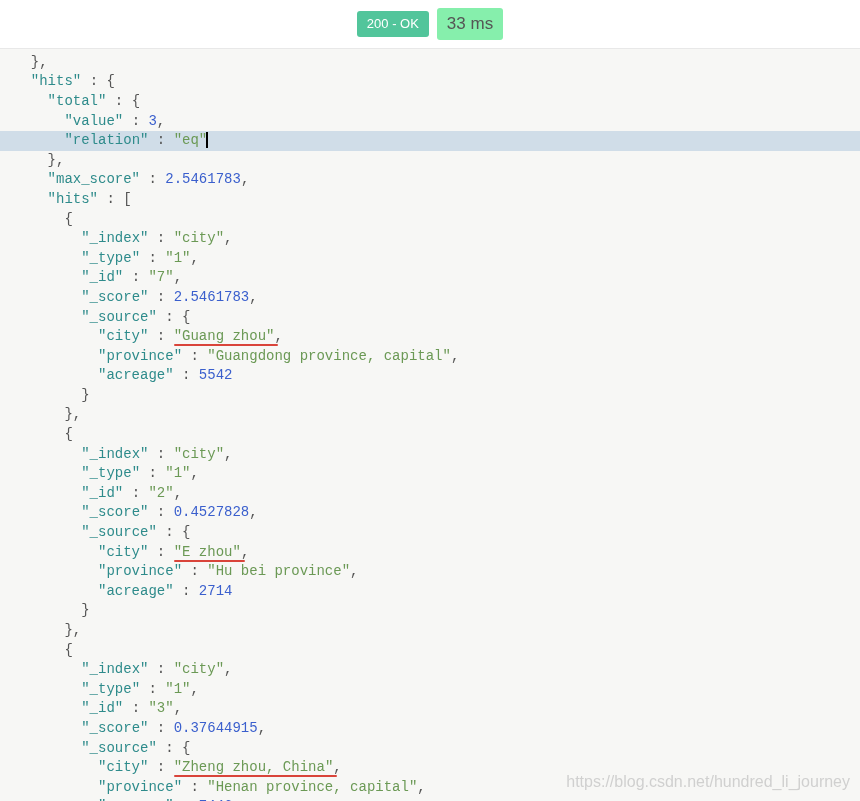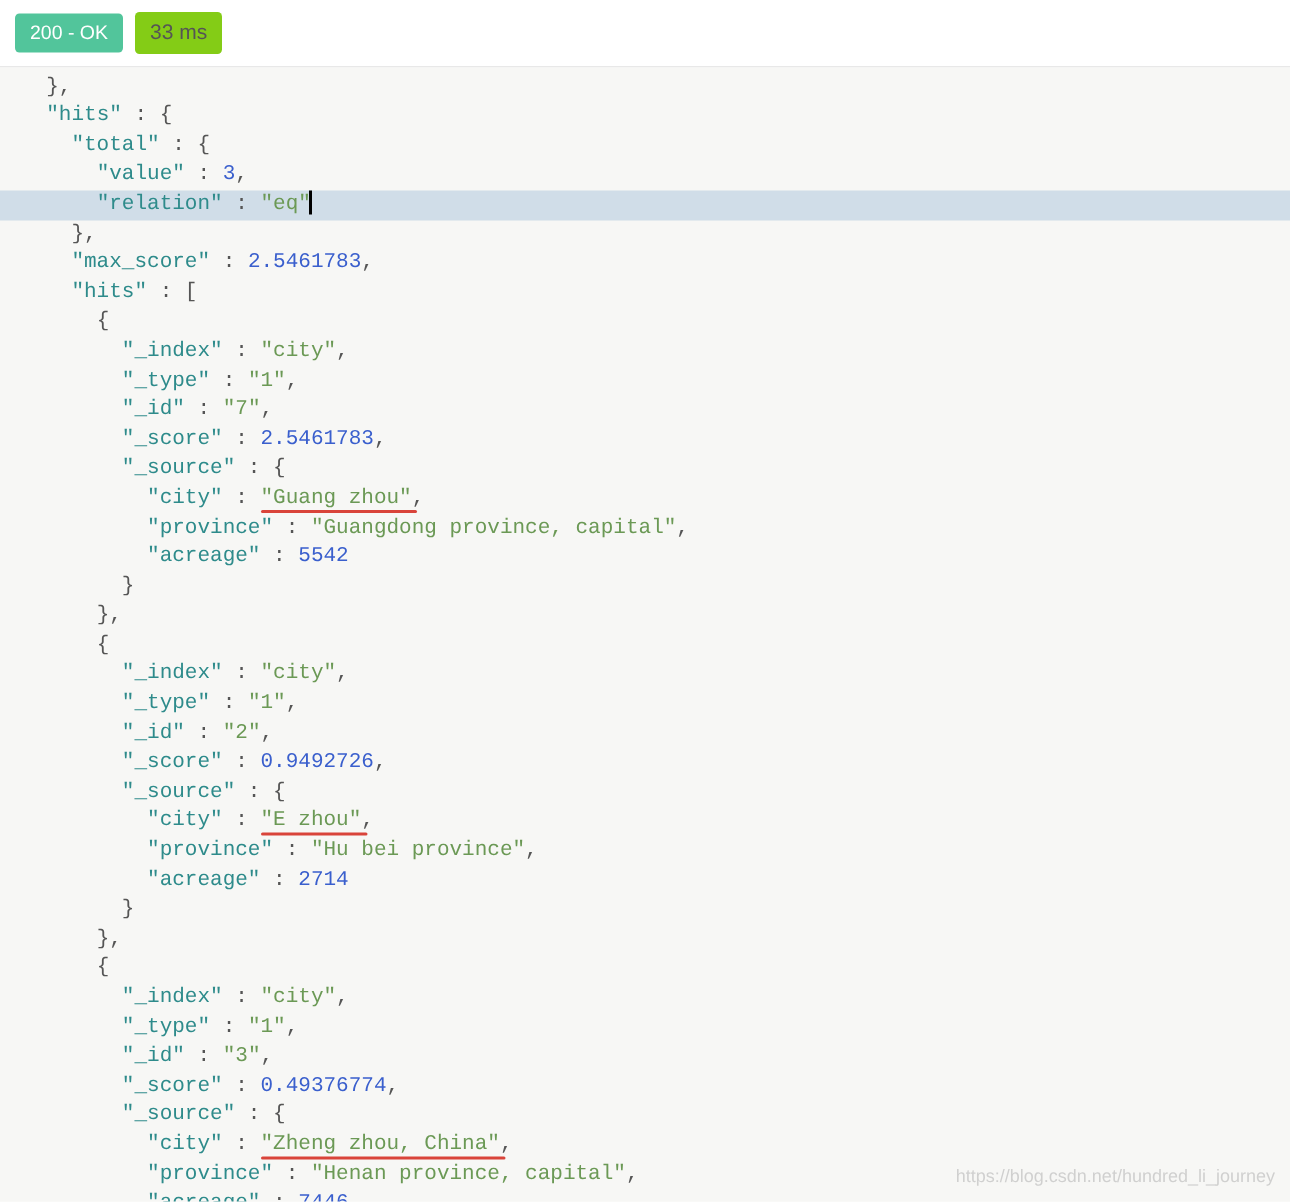--- a/index.html
+++ b/index.html
@@ -8,41 +8,41 @@
       font-size: 14px;
       line-height: 1.4;
       background: #fefefe;
       width: 860px;
       height: 801px;
       overflow: hidden;
       position: relative;
     }
     .status-bar {
       display: flex;
-      justify-content: flex-start;
+      justify-content: center;
       align-items: center;
       gap: 8px;
       padding: 8px 10px 8px 10px;
       background: #ffffff;
       border-bottom: 1px solid #e8e8e8;
     }
     .status-ok {
       background: #52c59b;
       color: #ffffff;
       padding: 4px 10px;
       border-radius: 3px;
       font-size: 13px;
       font-family: -apple-system, sans-serif;
     }
     .status-time {
-      background: #84cc16;
+      background: #86efac;
       color: #555;
       padding: 4px 10px;
       border-radius: 3px;
-      font-size: 14px;
+      font-size: 17px;
       font-family: -apple-system, sans-serif;
     }
     .code-area {
       background: #f7f7f5;
       padding: 4px 0;
       position: relative;
     }
     .line {
       white-space: pre;
       padding: 0 14px;
@@ -74,21 +74,21 @@
       bottom: -2px;
       height: 2px;
       background: #d9443a;
       border-radius: 1px;
     }
     .watermark {
       position: absolute;
       right: 10px;
       bottom: 8px;
       color: #c0c0c0;
-      font-size: 12px;
+      font-size: 16px;
       font-family: -apple-system, sans-serif;
       opacity: 0.7;
     }
   </style>
 </head>
 <body>
 
 <div class="status-bar">
   <span class="status-ok">200 - OK</span>
   <span class="status-time">33 ms</span>
@@ -111,31 +111,31 @@
 <div class="line"><span class="k-pun">        </span><span class="k-key">"_source"</span><span class="k-pun"> : {</span></div>
 <div class="line"><span class="k-pun">          </span><span class="k-key">"city"</span><span class="k-pun"> : </span><span class="k-str underline-red">"Guang zhou"</span><span class="k-pun">,</span></div>
 <div class="line"><span class="k-pun">          </span><span class="k-key">"province"</span><span class="k-pun"> : </span><span class="k-str">"Guangdong province, capital"</span><span class="k-pun">,</span></div>
 <div class="line"><span class="k-pun">          </span><span class="k-key">"acreage"</span><span class="k-pun"> : </span><span class="k-num">5542</span></div>
 <div class="line"><span class="k-pun">        </span><span class="k-pun">}</span></div>
 <div class="line"><span class="k-pun">      </span><span class="k-pun">},</span></div>
 <div class="line"><span class="k-pun">      </span><span class="k-pun">{</span></div>
 <div class="line"><span class="k-pun">        </span><span class="k-key">"_index"</span><span class="k-pun"> : </span><span class="k-str">"city"</span><span class="k-pun">,</span></div>
 <div class="line"><span class="k-pun">        </span><span class="k-key">"_type"</span><span class="k-pun"> : </span><span class="k-str">"1"</span><span class="k-pun">,</span></div>
 <div class="line"><span class="k-pun">        </span><span class="k-key">"_id"</span><span class="k-pun"> : </span><span class="k-str">"2"</span><span class="k-pun">,</span></div>
-<div class="line"><span class="k-pun">        </span><span class="k-key">"_score"</span><span class="k-pun"> : </span><span class="k-num">0.9492726</span><span class="k-pun">,</span></div>
+<div class="line"><span class="k-pun">        </span><span class="k-key">"_score"</span><span class="k-pun"> : </span><span class="k-num">0.4527828</span><span class="k-pun">,</span></div>
 <div class="line"><span class="k-pun">        </span><span class="k-key">"_source"</span><span class="k-pun"> : {</span></div>
 <div class="line"><span class="k-pun">          </span><span class="k-key">"city"</span><span class="k-pun"> : </span><span class="k-str underline-red">"E zhou"</span><span class="k-pun">,</span></div>
 <div class="line"><span class="k-pun">          </span><span class="k-key">"province"</span><span class="k-pun"> : </span><span class="k-str">"Hu bei province"</span><span class="k-pun">,</span></div>
 <div class="line"><span class="k-pun">          </span><span class="k-key">"acreage"</span><span class="k-pun"> : </span><span class="k-num">2714</span></div>
 <div class="line"><span class="k-pun">        </span><span class="k-pun">}</span></div>
 <div class="line"><span class="k-pun">      </span><span class="k-pun">},</span></div>
 <div class="line"><span class="k-pun">      </span><span class="k-pun">{</span></div>
 <div class="line"><span class="k-pun">        </span><span class="k-key">"_index"</span><span class="k-pun"> : </span><span class="k-str">"city"</span><span class="k-pun">,</span></div>
 <div class="line"><span class="k-pun">        </span><span class="k-key">"_type"</span><span class="k-pun"> : </span><span class="k-str">"1"</span><span class="k-pun">,</span></div>
 <div class="line"><span class="k-pun">        </span><span class="k-key">"_id"</span><span class="k-pun"> : </span><span class="k-str">"3"</span><span class="k-pun">,</span></div>
-<div class="line"><span class="k-pun">        </span><span class="k-key">"_score"</span><span class="k-pun"> : </span><span class="k-num">0.49376774</span><span class="k-pun">,</span></div>
+<div class="line"><span class="k-pun">        </span><span class="k-key">"_score"</span><span class="k-pun"> : </span><span class="k-num">0.37644915</span><span class="k-pun">,</span></div>
 <div class="line"><span class="k-pun">        </span><span class="k-key">"_source"</span><span class="k-pun"> : {</span></div>
 <div class="line"><span class="k-pun">          </span><span class="k-key">"city"</span><span class="k-pun"> : </span><span class="k-str underline-red">"Zheng zhou, China"</span><span class="k-pun">,</span></div>
 <div class="line"><span class="k-pun">          </span><span class="k-key">"province"</span><span class="k-pun"> : </span><span class="k-str">"Henan province, capital"</span><span class="k-pun">,</span></div>
 <div class="line"><span class="k-pun">          </span><span class="k-key">"acreage"</span><span class="k-pun"> : </span><span class="k-num">7446</span></div>
 </div>
 
 <div class="watermark">https://blog.csdn.net/hundred_li_journey</div>
 
 </body></html>

